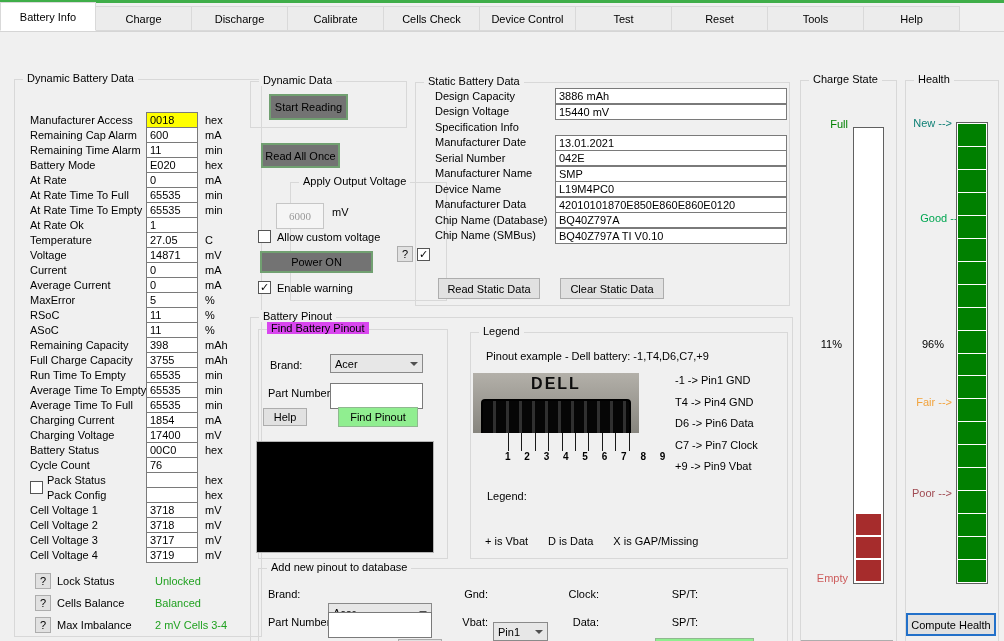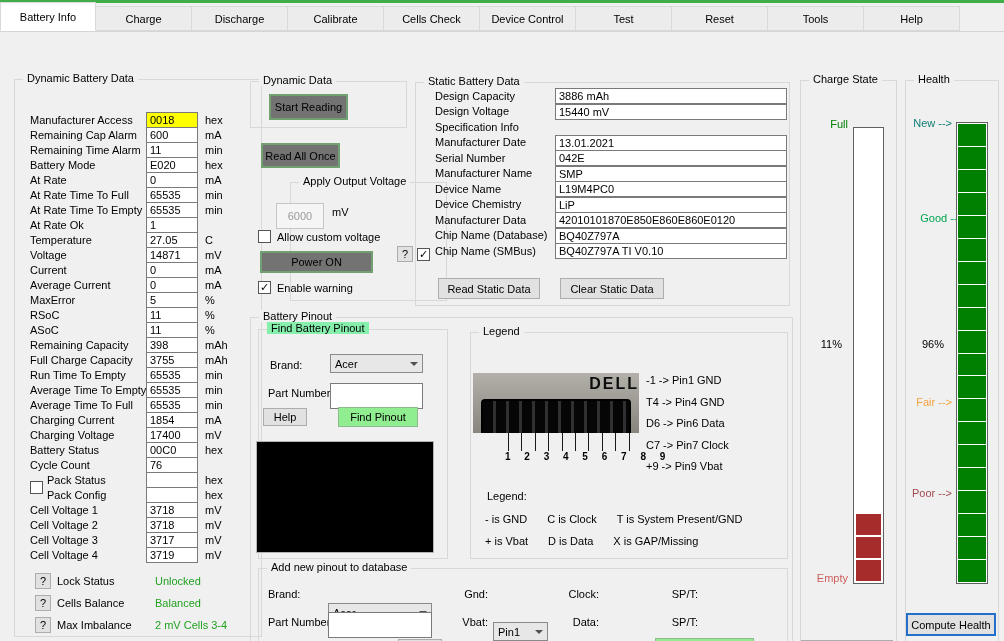--- a/index.html
+++ b/index.html
@@ -14,21 +14,21 @@
   .tab.active { background:#fff; height:29px; border-bottom:1px solid #fff; border-left:1px solid #d9d9d9; position:relative; z-index:2; }
   
   .content { position:relative; width:1004px; height:609px; }
   .group { position:absolute; border:1px solid #d8d8d8; }
   .gtitle { position:absolute; top:-8px; left:8px; background:#f0f0f0; padding:0 4px; white-space:nowrap; }
   .abs { position:absolute; }
   .btn { background:#e1e1e1; border:1px solid #adadad; display:flex; align-items:center; justify-content:center; cursor:default; white-space:nowrap; }
   .btn-green { background:#737373; border:2px solid #71a071; }
   .btn-green-thin { background:#90ee90; border:1px solid #8fb98f; }
   .btn-focus { border:2px solid #2270c9; background:#e1e1e1; }
-  .tb { background:#fff; border:1px solid #7a7a7a; display:flex; align-items:center; padding:12px 3px; }
+  .tb { background:#fff; border:1px solid #7a7a7a; display:flex; align-items:center; padding:12px 3px;font-family:Liberation Serif, serif; }
   .tb.disabled { background:#f5f5f5; border:1px solid #c6c6c6; color:#9a9a9a; justify-content:center; }
   .dd { background:#e7e7e7; border:1px solid #8a8a8a; display:flex; align-items:center; padding:0 4px; position:relative; }
   .dd .dd-val { flex:1; }
   .chev { width:0; height:0; border-left:4px solid transparent; border-right:4px solid transparent; border-top:4px solid #505050; margin-left:3px; }
   .cb { width:13px; height:13px; background:#fff; border:1px solid #555; display:inline-flex; align-items:center; justify-content:center; font-size:11px; }
   .cb.on::after { content:"✓"; margin-top:-1px; }
   .qbtn { width:16px; height:16px; background:#e1e1e1; border:1px solid #adadad; display:flex; align-items:center; justify-content:center; }
   
   #dyn-rows { position:absolute; left:30px; top:80px; width:208px; }
   .drow { display:flex; align-items:center; height:15px; }
@@ -58,21 +58,21 @@
   .c-full { color:#008000; }
   .c-new { color:#0d7f74; }
   .c-good { color:#00a651;margin-left:12px; }
   .c-fair { color:#f2a33c; }
   .c-poor { color:#a04a52; }
   .c-empty { color:#cd5c5c; }
   .ralign { text-align:right; }
   
   #dell-photo { position:absolute; left:473px; top:341px; width:166px; height:60px;
     background:linear-gradient(#b3b0a9,#87857e); overflow:hidden; }
-  #dell-brand { position:absolute; top:2px; left:0; right:0; text-align:right; font-weight:bold; font-size:16px; letter-spacing:2px; color:#0d0d0d; }
+  #dell-brand { position:absolute; top:2px; left:0; right:0; text-align:center; font-weight:bold; font-size:16px; letter-spacing:2px; color:#0d0d0d; }
   #dell-connector { position:absolute; left:8px; right:8px; bottom:0; height:34px; border-radius:4px 4px 0 0;
     background:repeating-linear-gradient(90deg,#060606 0 10px,#303030 10px 13px); border:2px solid #000; border-bottom:none; }
   #pin-lines { position:absolute; left:508px; top:401px; width:122px; height:18px;
     background:repeating-linear-gradient(90deg,#1a1a1a 0 1px,transparent 1px 13.4px); }
   #pin-numbers { position:absolute; left:505px; top:419px; font-size:10px; font-weight:bold; letter-spacing:5.5px; white-space:nowrap; }
 </style>
 </head>
 <body>
 
 <div class="topline"></div>
@@ -307,24 +307,20 @@
       </div>
       <div class="strow">
         <div class="stlabel">Manufacturer Name</div>
         <div class="stval">SMP</div>
       </div>
       <div class="strow">
         <div class="stlabel">Device Name</div>
         <div class="stval">L19M4PC0</div>
       </div>
       <div class="strow">
-        <div class="stlabel">Device Chemistry</div>
-        <div class="stval">LiP</div>
-      </div>
-      <div class="strow">
         <div class="stlabel">Manufacturer Data</div>
         <div class="stval">42010101870E850E860E860E0120</div>
       </div>
       <div class="strow">
         <div class="stlabel">Chip Name (Database)</div>
         <div class="stval">BQ40Z797A</div>
       </div>
       <div class="strow">
         <div class="stlabel">Chip Name (SMBus)</div>
         <div class="stval">BQ40Z797A TI V0.10</div>
@@ -333,51 +329,51 @@
   <div class="qbtn abs" style="left:397px; top:214px;">?</div>
   <span class="cb abs on" id="cb-smbus" style="left:417px; top:216px;"></span>
   <div class="btn abs" style="left:438px; top:246px; width:102px; height:21px;">Read Static Data</div>
   <div class="btn abs" style="left:560px; top:246px; width:104px; height:21px;">Clear Static Data</div>
 
   <div class="group" style="left:250px; top:285px; width:543px; height:352px;">
     <span class="gtitle">Battery Pinout</span>
   </div>
 
   <div class="group" style="left:258px; top:297px; width:190px; height:230px;">
-    <span class="gtitle" style="background:#86efac;">Find Battery Pinout</span>
+    <span class="gtitle" style="background:#d946ef;">Find Battery Pinout</span>
   </div>
   <span class="abs" style="left:270px; top:327px;">Brand:</span>
   <span class="dd abs" style="left:330px; top:322px; width:93px; height:19px;">
     <span class="dd-val">Acer</span>
     <span class="chev"></span>
   </span>
   <span class="abs" style="left:268px; top:355px;">Part Number:</span>
   <div class="tb abs" style="left:330px; top:351px; width:93px; height:17px;"></div>
   <div class="btn abs" style="left:263px; top:376px; width:44px; height:18px;">Help</div>
   <div class="btn btn-green-thin abs" style="left:338px; top:375px; width:80px; height:20px;">Find Pinout</div>
   <div class="abs" style="left:256px; top:409px; width:178px; height:112px; background:#000; border:1px solid #b5b5b5;"></div>
 
   <div class="group" style="left:470px; top:300px; width:318px; height:227px;">
     <span class="gtitle">Legend</span>
   </div>
+  <span class="abs" style="left:486px; top:318px;">Pinout example - Dell battery:  -1,T4,D6,C7,+9</span>
   <div id="dell-photo">
     <span id="dell-brand">DELL</span>
     <span id="dell-connector"></span>
   </div>
   <span id="pin-lines"></span>
   <span id="pin-numbers">1 2 3 4 5 6 7 8 9</span>
-  <div id="legend-mappings" class="abs" style="left:646px; top:342px;">
+  <div id="legend-mappings" class="abs" style="left:675px; top:342px;">
       <div>-1 -&gt; Pin1 GND</div>
       <div>T4 -&gt; Pin4 GND</div>
       <div>D6 -&gt; Pin6 Data</div>
       <div>C7 -&gt; Pin7 Clock</div>
       <div>+9 -&gt; Pin9 Vbat</div>
     </div>
   <span class="abs" style="left:487px; top:458px;">Legend:</span>
-  <div id="legend-line1" class="abs" style="left:485px; top:481px; white-space:nowrap;"><span class="seg">- is GND</span><span class="seg">C is Clock</span><span class="seg">T is System Present/GND</span></div>
   <div id="legend-line2" class="abs" style="left:485px; top:503px; white-space:nowrap;"><span class="seg">+ is Vbat</span><span class="seg">D is Data</span><span class="seg">X is GAP/Missing</span></div>
 
   <div class="group" style="left:258px; top:536px; width:530px; height:97px;">
     <span class="gtitle">Add new pinout to database</span>
   </div>
   <span class="abs" style="left:268px; top:556px;">Brand:</span>
   <span class="dd abs" style="left:328px; top:552px; width:104px; height:19px;">
     <span class="dd-val">Acer</span>
       <span class="chev"></span>
   </span>

